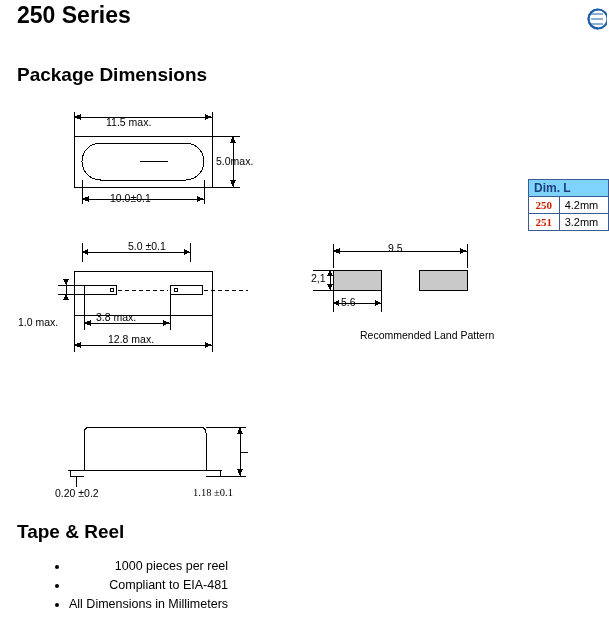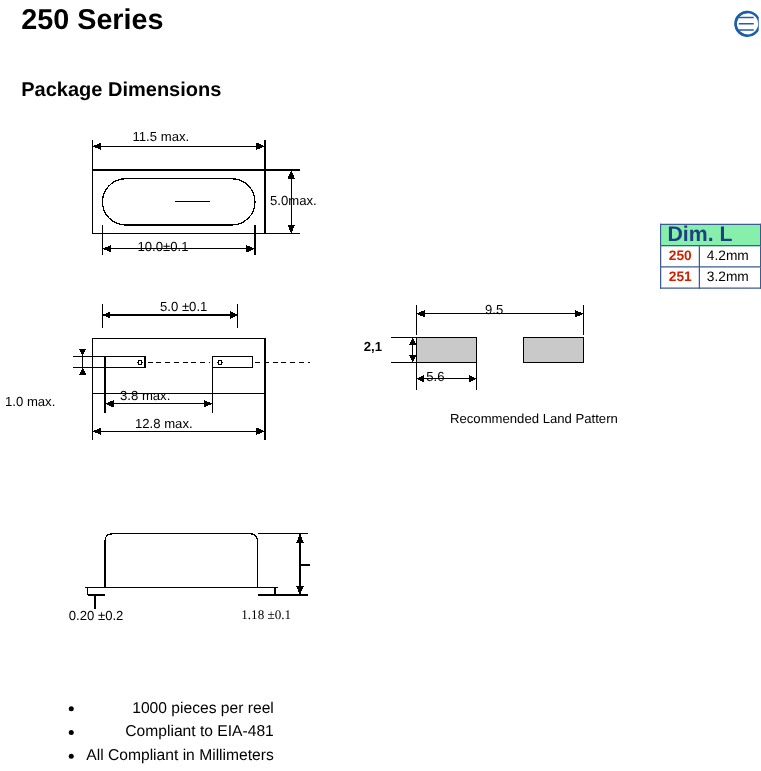--- a/index.html
+++ b/index.html
@@ -31,21 +31,21 @@
   }
   .corner-logo {
     position: absolute;
     right: 2px;
     top: 8px;
     width: 22px;
     height: 22px;
   }
   .section-head {
     position: absolute;
-    font-size: 16px;
+    font-size: 19px;
     font-weight: bold;
     color: #000;
   }
   #pkg-head { left: 17px; top: 64px; }
   #tape-head { left: 17px; top: 521px; }
 
   .dim-text {
     position: absolute;
     font-size: 10.5px;
     font-family: "Liberation Sans", sans-serif;
@@ -69,28 +69,29 @@
     background: #fff;
   }
   .dim-table td, .dim-table th {
     border: 1px solid #3b5b92;
     padding: 1px 5px;
     font-weight: bold;
     text-align: left;
     line-height: 14px;
   }
   .dim-table th {
-    background: #86efac;
+    background: #7dd3fc;
     color: #1f3f7f;
-    font-size: 17px;
+    font-size: 12px;
   }
   .dim-table .code {
     color: #cc2200;
     text-align: center;
     width: 26px;
+    font-family: Liberation Serif, serif;
   }
   .dim-table .val {
     color: #000;
     font-weight: normal;
     width: 48px;
   }
 
   
   .bullets {
     position: absolute;
@@ -112,20 +113,21 @@
 
   <div class="title">250 Series</div>
 
   <svg class="corner-logo" viewBox="0 0 22 22">
     <circle cx="13" cy="11" r="9.5" fill="none" stroke="#1f5fa8" stroke-width="2"></circle>
     <path d="M13 1.5 A9.5 9.5 0 0 0 13 20.5" fill="none" stroke="#1f5fa8" stroke-width="2"></path>
     <path d="M6 6 L18 6 M6 11 L18 11 M6 16 L18 16" stroke="#1f5fa8" stroke-width="1.2" fill="none"></path>
   </svg>
 
   <div class="section-head" id="pkg-head">Package Dimensions</div>
+  <div class="section-head" id="tape-head">Tape &amp; Reel</div>
 
   <svg class="svgwrap" viewBox="0 0 609 617">
     <g stroke="#000" fill="none" stroke-width="1" shape-rendering="crispEdges">
 
       <rect x="74" y="136" width="138" height="51"></rect>
 
       <rect x="82" y="143" width="122" height="37" rx="18.5" ry="18.5"></rect>
 
       <line x1="140" y1="161" x2="168" y2="161" stroke-dasharray="0"></line>
 
@@ -217,31 +219,31 @@
 
       <line x1="206" y1="427" x2="246" y2="427"></line>
       <line x1="206" y1="476" x2="246" y2="476"></line>
       <line x1="240" y1="427" x2="240" y2="476"></line>
       <path d="M240 427 l-3 7 h6 z" fill="#000" stroke="none"></path>
       <path d="M240 476 l-3 -7 h6 z" fill="#000" stroke="none"></path>
       <line x1="240" y1="452" x2="248" y2="452"></line>
     </g>
   </svg>
 
-  <div class="dim-text" style="left:106px; top:104px;">11.5 max.</div>
+  <div class="dim-text" style="left:106px; top:116px;">11.5 max.</div>
   <div class="dim-text" style="left:216px; top:155px;">5.0max.</div>
   <div class="dim-text" style="left:110px; top:192px;">10.0±0.1</div>
 
   <div class="dim-text" style="left:96px; top:240px;padding-left:32px;">5.0 ±0.1</div>
-  <div class="dim-text" style="left:4px; top:316px;">1.0 max.</div>
+  <div class="dim-text" style="left:18px; top:316px;">1.0 max.</div>
   <div class="dim-text" style="left:96px; top:311px;">3.8 max.</div>
   <div class="dim-text" style="left:108px; top:333px;">12.8 max.</div>
 
   <div class="dim-text" style="left:388px; top:242px;">9.5</div>
-  <div class="dim-text" style="left:291px; top:272px;font-weight:bold;">2,1</div>
+  <div class="dim-text" style="left:311px; top:272px;">2,1</div>
   <div class="dim-text" style="left:341px; top:296px;">5.6</div>
   <div class="caption" style="left:320px; top:329px;padding-left:40px;">Recommended Land Pattern</div>
 
   <div class="dim-text" style="left:55px; top:487px;">0.20 ±0.2</div>
   <div class="dim-text" style="left:193px; top:487px;font-family:Liberation Serif, serif;">1.18 ±0.1</div>
 
   <table class="dim-table">
     <tbody>
         <tr>
       <th colspan="2">Dim. L</th>
@@ -253,16 +255,16 @@
     <tr>
       <td class="code">251</td>
       <td class="val">3.2mm</td>
     </tr>
   </tbody>
     </table>
 
   <ul class="bullets">
     <li>1000 pieces per reel</li>
     <li>Compliant to EIA-481</li>
-    <li>All Compliant in Millimeters</li>
+    <li>All Dimensions in Millimeters</li>
   </ul>
 
 </div>
 
 </body></html>

